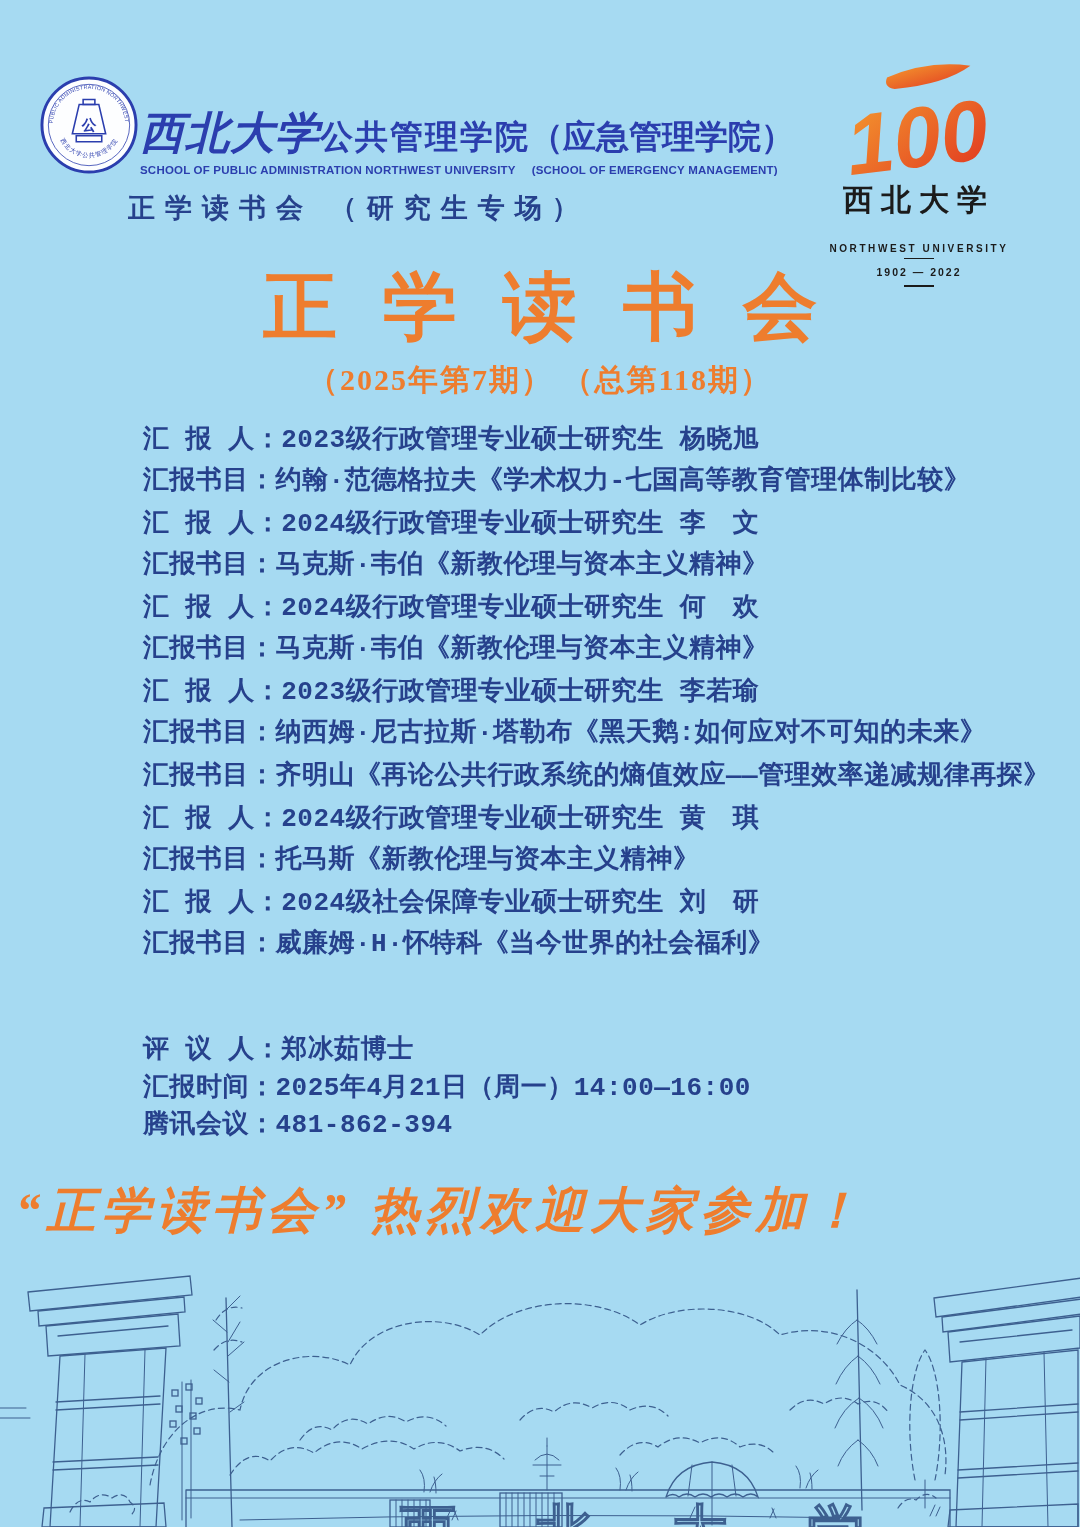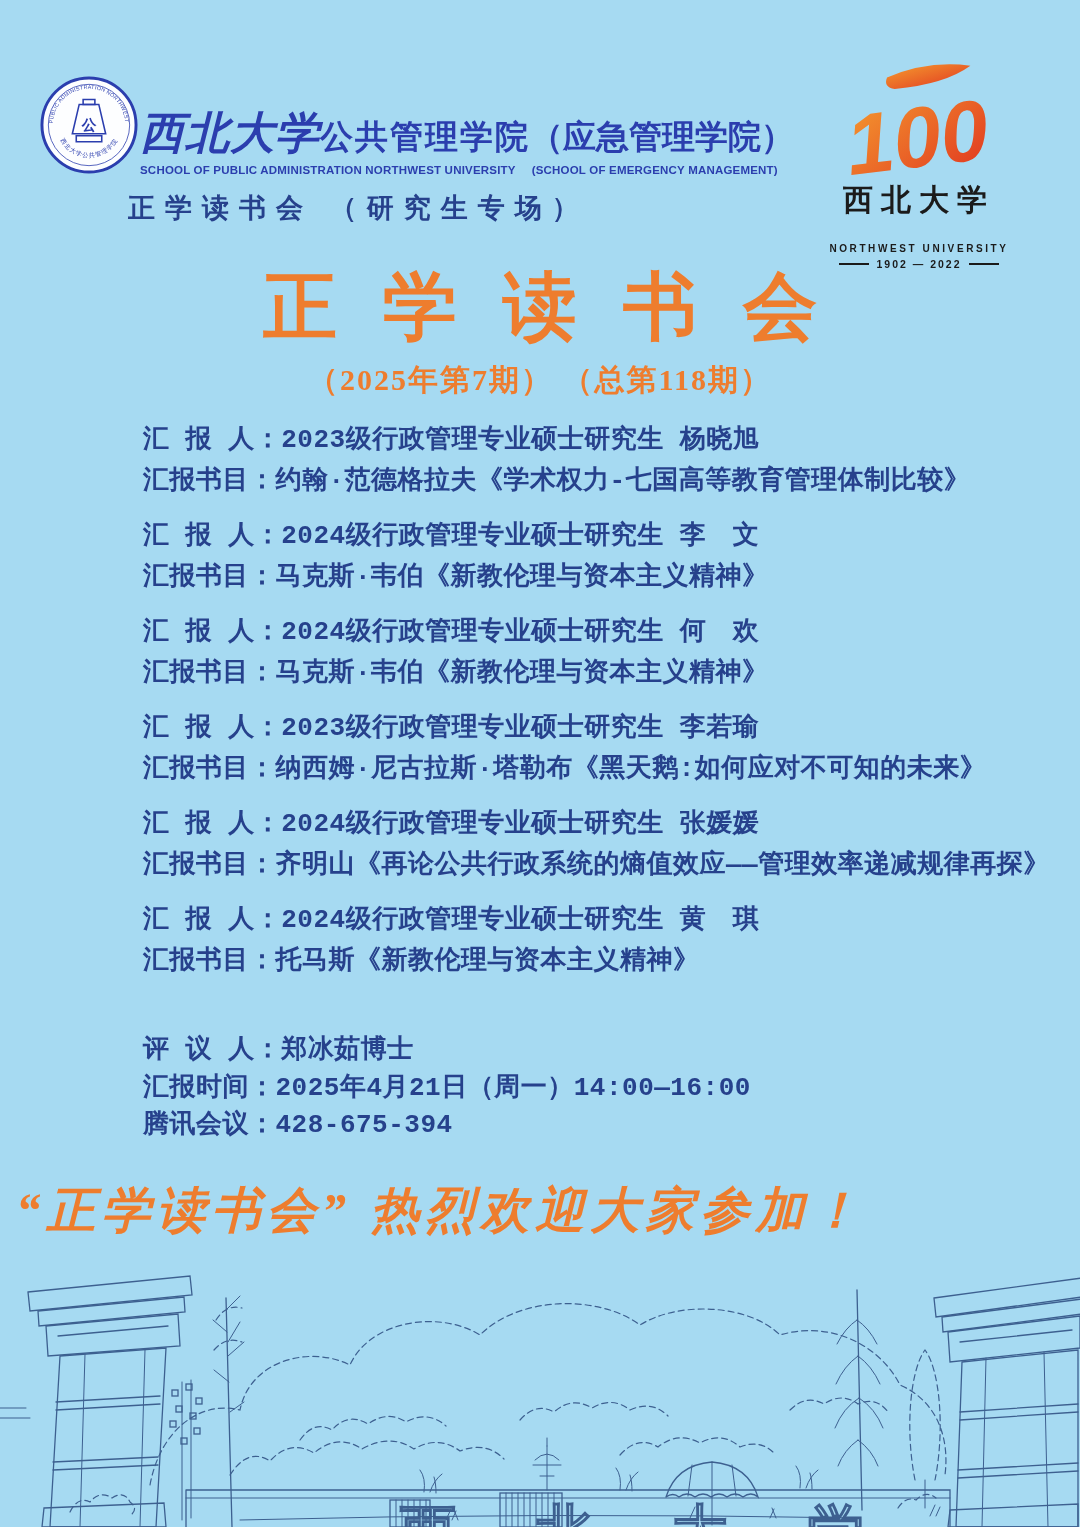--- a/index.html
+++ b/index.html
@@ -54,21 +54,21 @@
     white-space:nowrap;
   }
   .anniv-en {
     color:var(--anniv-black,#1b1b1b);
     font-size:10px; font-weight:bold; letter-spacing:2.6px; margin-top:22px;
     white-space:nowrap;
   }
   .anniv-years {
     display:flex; align-items:center; justify-content:center; gap:7px;
     color:var(--anniv-black,#1b1b1b);
-    font-size:10.5px; font-weight:bold; letter-spacing:2px; margin-top:4px;
+    font-size:10.5px; font-weight:bold; letter-spacing:2px; margin-top:4px;flex-direction:column;
   }
   .anniv-years .rule { width:30px; height:1.4px; background:var(--anniv-black,#1b1b1b); }
 
   
   .event-label {
     position:absolute; left:128px; top:190px;
     font-family:"Liberation Serif", serif;
     color:var(--navy,#1f3a96); font-size:27px; font-weight:900; letter-spacing:10px;
     white-space:nowrap;
   }
@@ -81,21 +81,21 @@
   }
   .issue-line {
     position:absolute; left:0; right:0; top:360px; text-align:center;
     font-family:"Liberation Serif", serif;
     color:var(--orange,#ee7d2e);
     font-size:30px; font-weight:700; letter-spacing:2px; white-space:nowrap;
   }
 
   
   .sessions { position:absolute; left:143px; top:420px; width:840px; }
-  .session { margin-top:14px; }
+  .session { margin-top:2px; }
   .session:first-child { margin-top:0; }
   .line {
     font-family:Liberation Mono, monospace;
     color:var(--navy,#26418c);
     font-size:26px; font-weight:800; line-height:41px; white-space:nowrap;
     letter-spacing:.5px;
   }
   .line .lbl { font-weight:900; }
 
   
@@ -198,33 +198,36 @@
     </div>
     <div class="session">
       <div class="line"><span class="lbl">汇 报 人：</span><span>2024级行政管理专业硕士研究生 何　欢</span></div>
       <div class="line"><span class="lbl">汇报书目：</span><span>马克斯·韦伯《新教伦理与资本主义精神》</span></div>
     </div>
     <div class="session">
       <div class="line"><span class="lbl">汇 报 人：</span><span>2023级行政管理专业硕士研究生 李若瑜</span></div>
       <div class="line"><span class="lbl">汇报书目：</span><span>纳西姆·尼古拉斯·塔勒布《黑天鹅:如何应对不可知的未来》</span></div>
     </div>
     <div class="session">
-      <div class="line"><span class="lbl">汇 报 人：</span><span>2024级行政管理专业硕士研究生 张媛媛</span></div>
       <div class="line"><span class="lbl">汇报书目：</span><span>齐明山《再论公共行政系统的熵值效应——管理效率递减规律再探》</span></div>
     </div>
     <div class="session">
       <div class="line"><span class="lbl">汇 报 人：</span><span>2024级行政管理专业硕士研究生 黄　琪</span></div>
       <div class="line"><span class="lbl">汇报书目：</span><span>托马斯《新教伦理与资本主义精神》</span></div>
+    </div>
+    <div class="session">
+      <div class="line"><span class="lbl">汇 报 人：</span><span>2024级社会保障专业硕士研究生 刘　研</span></div>
+      <div class="line"><span class="lbl">汇报书目：</span><span>威廉姆·H·怀特科《当今世界的社会福利》</span></div>
     </div>
   </div>
 
   <div class="info">
     <div class="line"><span class="lbl">评 议 人：</span><span>郑冰茹博士</span></div>
     <div class="line"><span class="lbl">汇报时间：</span><span>2025年4月21日（周一）14:00—16:00</span></div>
-    <div class="line"><span class="lbl">腾讯会议：</span><span>428-675-394</span></div>
+    <div class="line"><span class="lbl">腾讯会议：</span><span>481-862-394</span></div>
   </div>
 
   <div class="slogan">“正学读书会” 热烈欢迎大家参加！</div>
 
   <svg class="scene" viewBox="0 0 1080 277" preserveAspectRatio="none">
 
     <g>
       <path d="M0,158 H26 M0,168 H30" class="fine"></path>
     </g>
 

